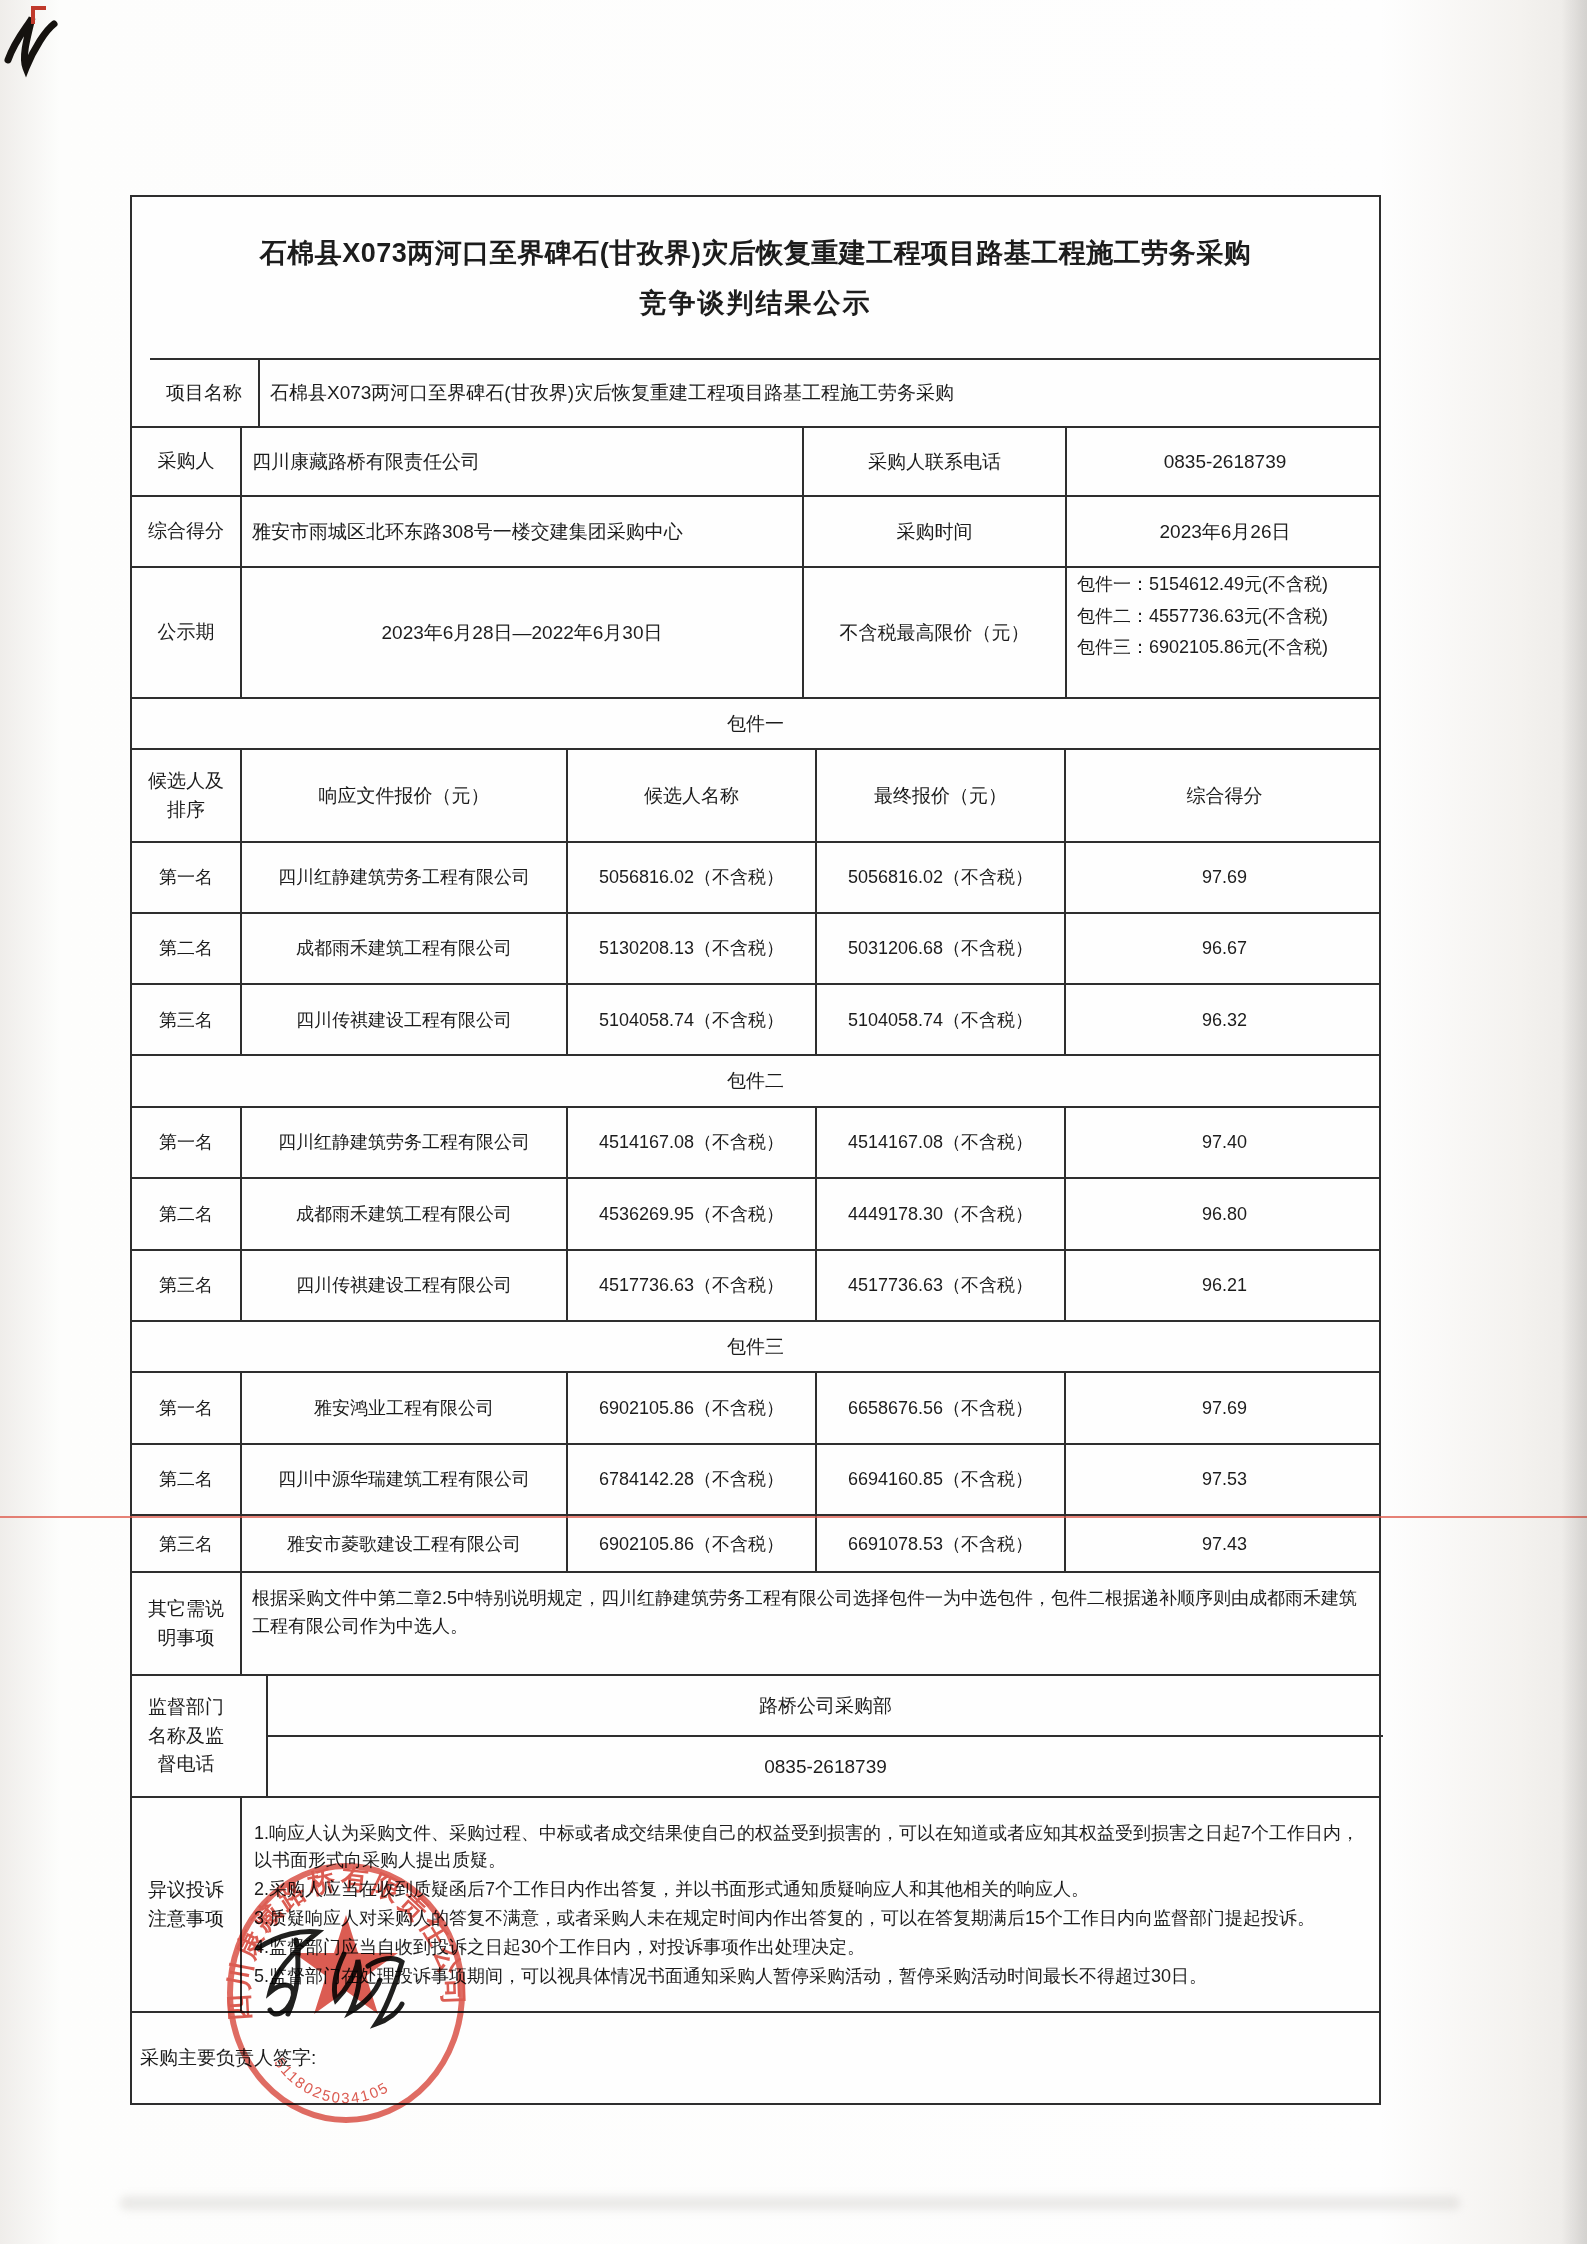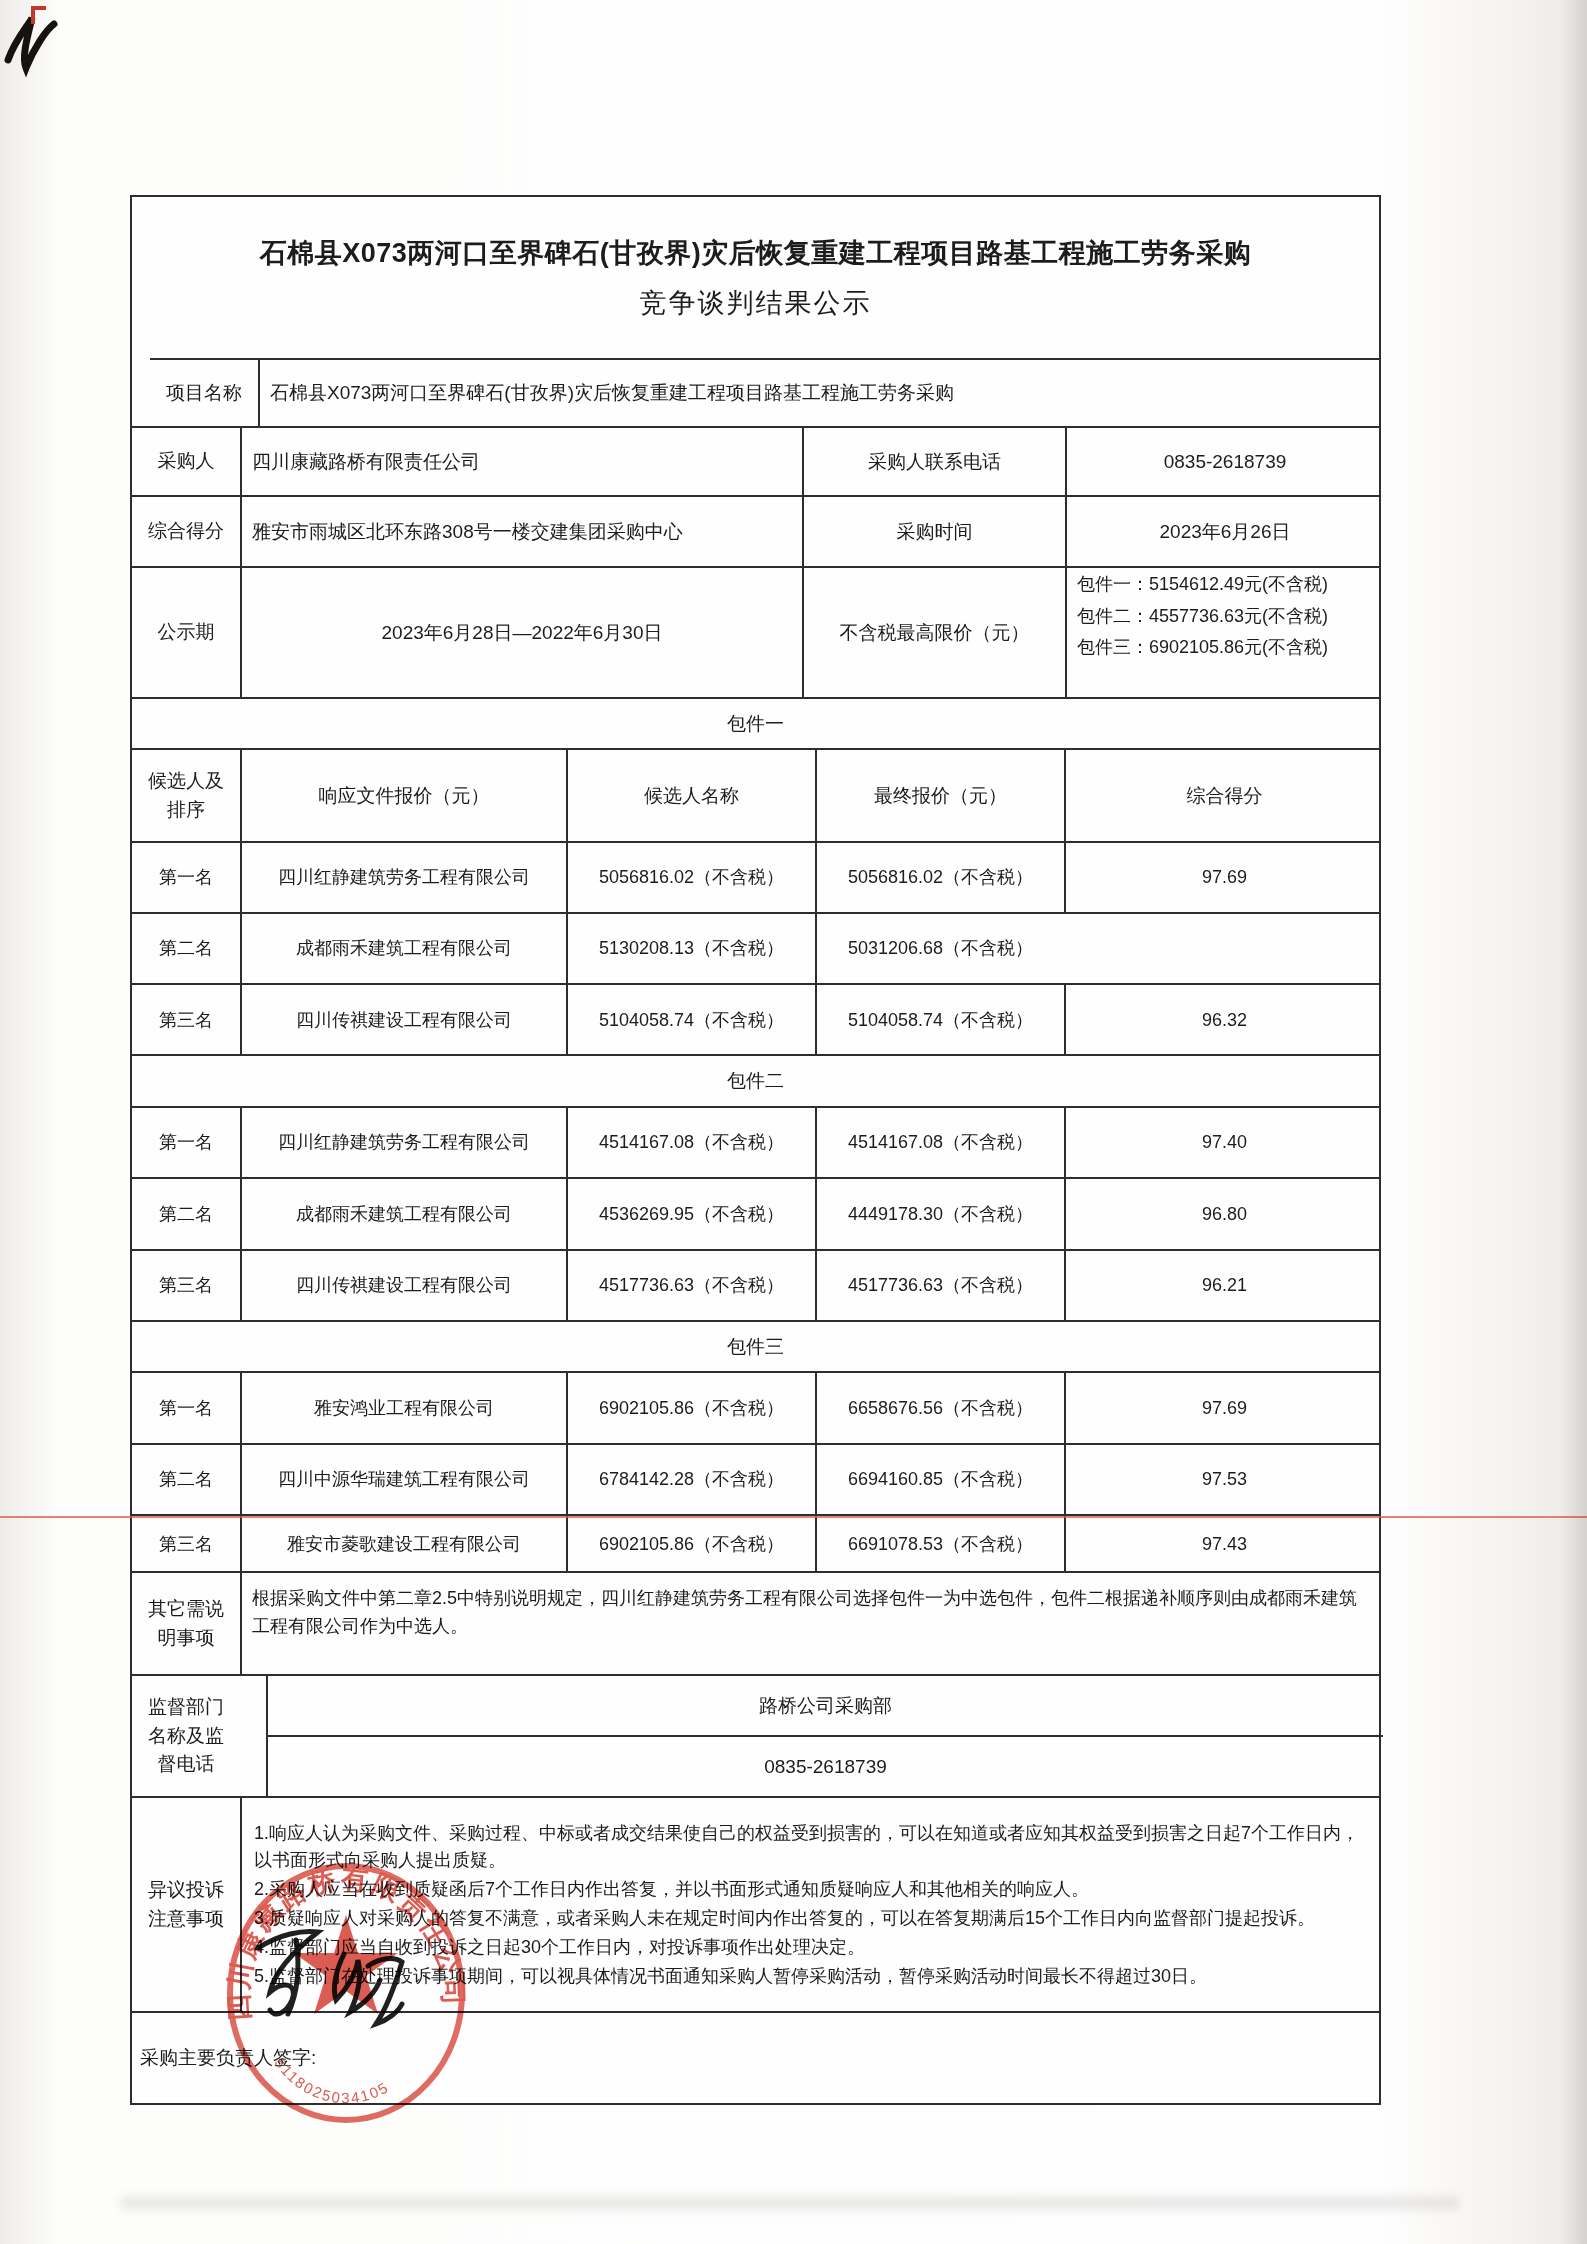--- a/index.html
+++ b/index.html
@@ -27,21 +27,21 @@
   .row + .row{border-top:2px solid #2e2e2e;}
   .c{box-sizing:border-box;display:flex;align-items:center;justify-content:center;
      padding:4px 10px;line-height:1.35;}
   .c + .c{border-left:2px solid #2e2e2e;}
   .c.left{justify-content:flex-start;text-align:left;}
   .c.ctr{justify-content:center;text-align:center;}
 
   .title-row{height:163px;display:flex;align-items:center;justify-content:center;}
   .title-box{text-align:center;width:100%;}
   .title-l1{font-size:27px;font-weight:bold;letter-spacing:0.5px;}
-  .title-l2{font-size:27px;font-weight:normal;margin-top:14px;letter-spacing:2px;}
+  .title-l2{font-size:27px;font-weight:bold;margin-top:14px;letter-spacing:2px;}
 
   .r-project{height:68px;grid-template-columns:108px 1143px;margin-left:18px;}
   .r-purchaser{height:70px;grid-template-columns:108px 562px 263px 318px;}
   .r-location{height:72px;grid-template-columns:108px 562px 263px 318px;}
   .r-publicity{height:132px;grid-template-columns:108px 562px 263px 318px;}
   .price-lines{display:flex;flex-direction:column;align-items:flex-start;justify-content:center;gap:7px;}
   .price-lines div{font-size:18px;}
 
   .band{height:52px;}
   .band .c{font-size:19px;font-family:Liberation Serif, serif;}
@@ -163,20 +163,21 @@
       <div class="c ctr fs18">四川红静建筑劳务工程有限公司</div>
       <div class="c ctr fs18">5056816.02（不含税）</div>
       <div class="c ctr fs18">5056816.02（不含税）</div>
       <div class="c ctr fs18">97.69</div>
     </div>
     <div class="row r-res">
       <div class="c ctr fs18">第二名</div>
       <div class="c ctr fs18">成都雨禾建筑工程有限公司</div>
       <div class="c ctr fs18">5130208.13（不含税）</div>
       <div class="c ctr fs18">5031206.68（不含税）</div>
+      <div class="c ctr fs18">96.67</div>
     </div>
     <div class="row r-res">
       <div class="c ctr fs18">第三名</div>
       <div class="c ctr fs18">四川传祺建设工程有限公司</div>
       <div class="c ctr fs18">5104058.74（不含税）</div>
       <div class="c ctr fs18">5104058.74（不含税）</div>
       <div class="c ctr fs18">96.32</div>
     </div>
 
     <div class="row band">

